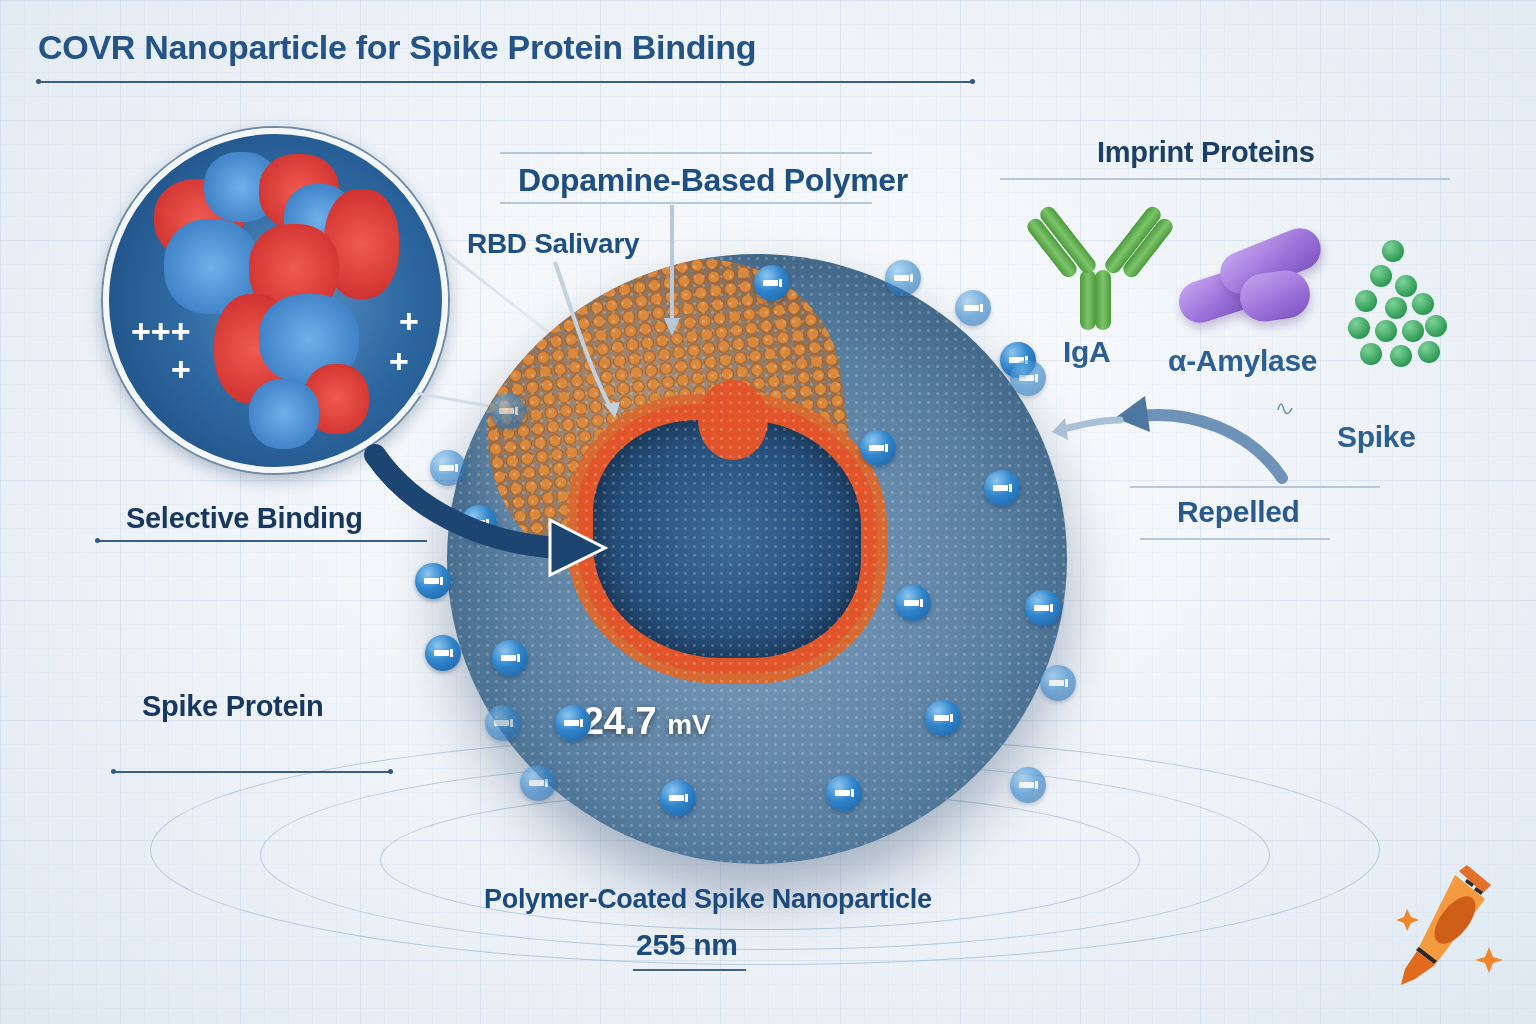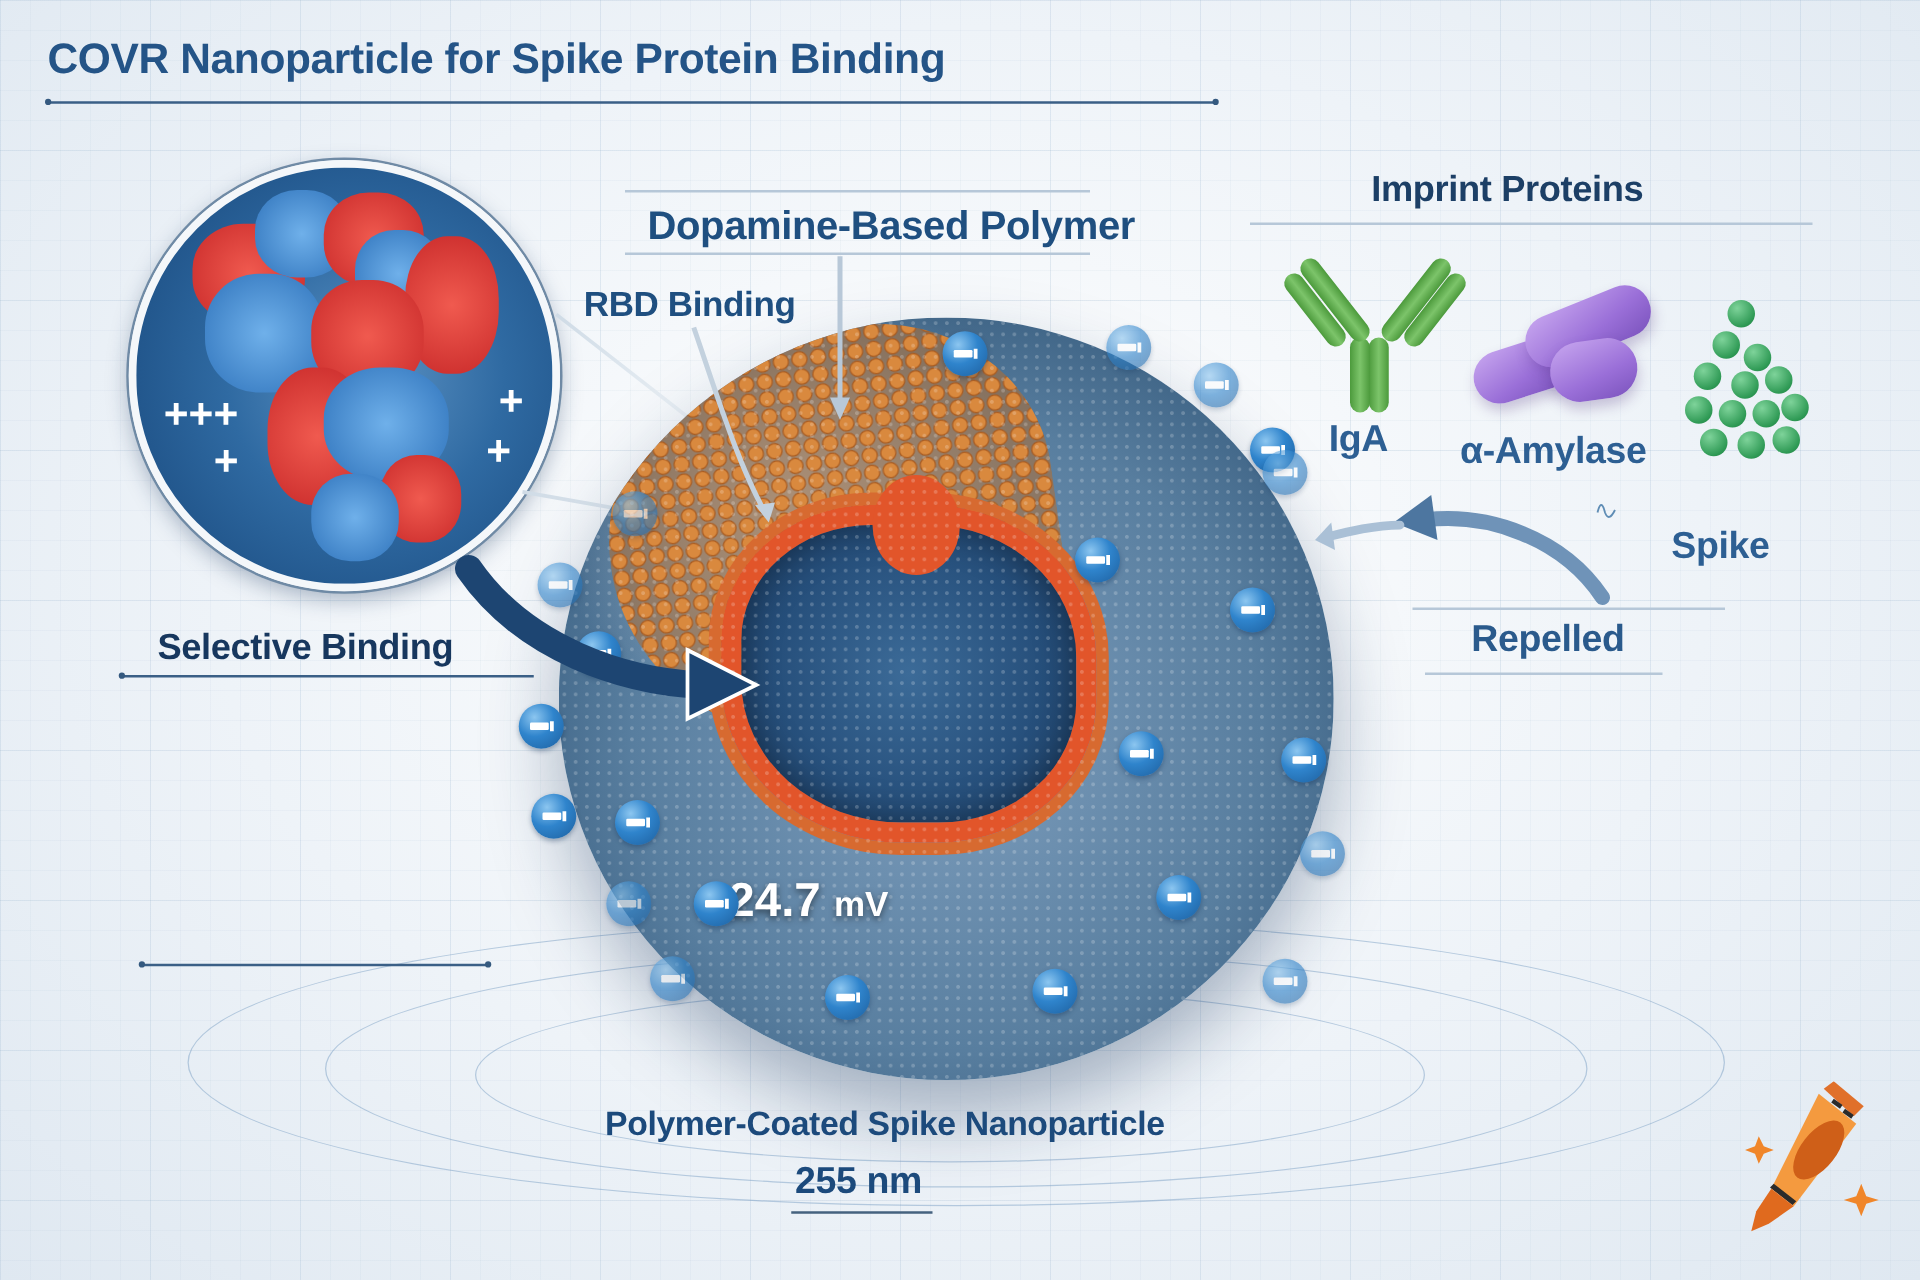--- a/index.html
+++ b/index.html
@@ -189,28 +189,29 @@
   <path d="M1120,420 C1100,420 1080,425 1060,430" stroke="#aac0d6" stroke-width="7" fill="none" stroke-linecap="round"></path>
   <polygon points="1065,418 1052,432 1068,440" fill="#aac0d6"></polygon>
 
   <path d="M1278,410 q3,-12 6,0 q3,8 8,-2" stroke="#5f8db5" stroke-width="1.5" fill="none"></path>
 </svg>
 
 <div class="abs label" style="left:506px; top:162px; font-size:32px;margin-left:12px;">Dopamine-Based Polymer</div>
 <div class="rule light" style="left:500px; top:152px; width:372px;"></div>
 <div class="rule light" style="left:500px; top:202px; width:372px;"></div>
 
-<div class="abs label" style="left:467px; top:228px; font-size:28px;">RBD Binding</div>
+<div class="abs label" style="left:467px; top:228px; font-size:28px;">RBD Salivary</div>
 
 <div class="abs label" style="left:126px; top:502px; font-size:29px; color:#17375e;">Selective Binding</div>
 <div class="rule" style="left:97px; top:540px; width:330px; height:2px;">
   <span class="dot" style="left:-2px;"></span>
 </div>
 
 <div class="abs label" style="left:136px; top:688px; font-size:29px; color:#17375e; line-height:36px;">
+  <div style="margin-left:6px;">Spike Protein</div>
 </div>
 <div class="rule" style="left:113px; top:771px; width:278px; height:2px;">
   <span class="dot" style="left:-2px;"></span>
     <span class="dot" style="right:-2px;"></span>
 </div>
 
 <div class="abs label" style="left:484px; top:884px; font-size:27px; color:#1c4a7c;">Polymer-Coated Spike Nanoparticle</div>
 <div class="abs label" style="left:636px; top:928px; font-size:30px; color:#1c4a7c;">255 nm</div>
 <div class="rule" style="left:633px; top:969px; width:113px; height:2px; background:#45627f;"></div>
 

